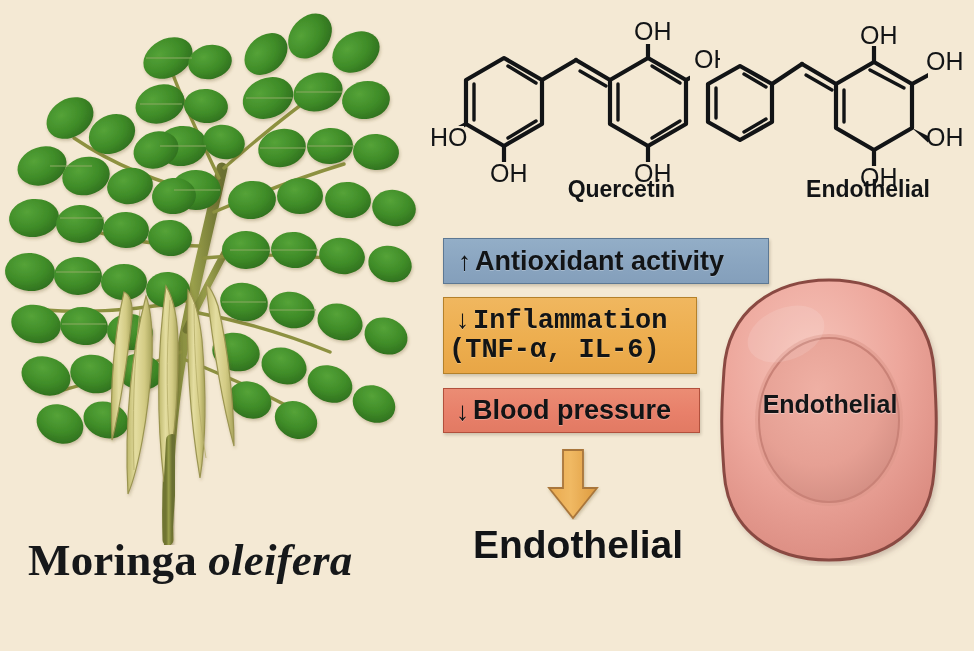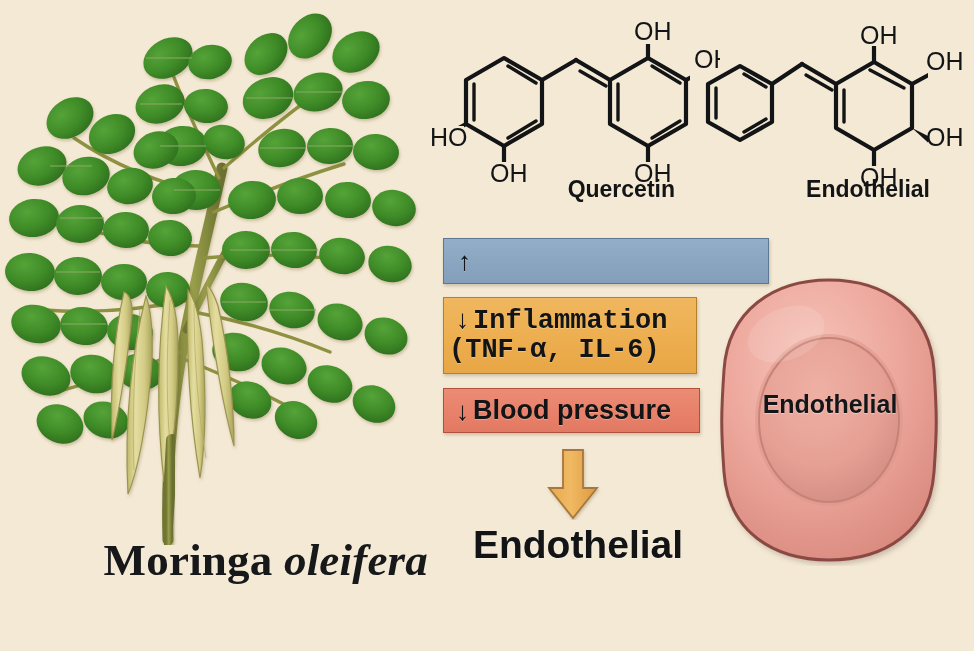--- a/index.html
+++ b/index.html
@@ -10,21 +10,21 @@
     overflow:hidden;
   }
   #stage { position:relative; width:974px; height:651px; background:#f4e9d4; }
 
   
   #plant { position:absolute; left:0; top:0; width:440px; height:545px; }
 
   
   #species {
     position:absolute; left:28px; top:534px; width:400px;
-    text-align:right;
+    text-align:left;
     font-family:"Liberation Serif", serif;
     font-weight:bold; font-size:45px; color:#16181a;
     letter-spacing:0.2px; white-space:nowrap;
   }
   #species .it { font-style:italic; }
 
   
   #chem-quercetin { position:absolute; left:430px; top:18px; }
   #chem-kaempferol { position:absolute; left:690px; top:18px; }
   .chem-label {
@@ -328,20 +328,21 @@
       <text x="170" y="26">OH</text>
       <text x="236" y="52">OH</text>
       <text x="236" y="128">OH</text>
       <text x="170" y="168">OH</text>
     </g>
   </svg>
   <div class="chem-label" id="label-kaempferol">Endothelial</div>
 
   <div class="effect-box" id="box-antioxidant">
     <span class="arrow-glyph">↑</span>
+    <span>Antioxidant activity</span>
   </div>
 
   <div class="effect-box" id="box-inflammation">
     <span class="arrow-glyph" style="align-self:flex-start;margin-top:8px;">↓</span>
     <span style="display:block;font-family:Liberation Mono, monospace;">
       <span style="display:block;">Inflammation</span>
       <span style="display:block;margin-left:-24px;">(TNF-α, IL-6)</span>
     </span>
   </div>
 

